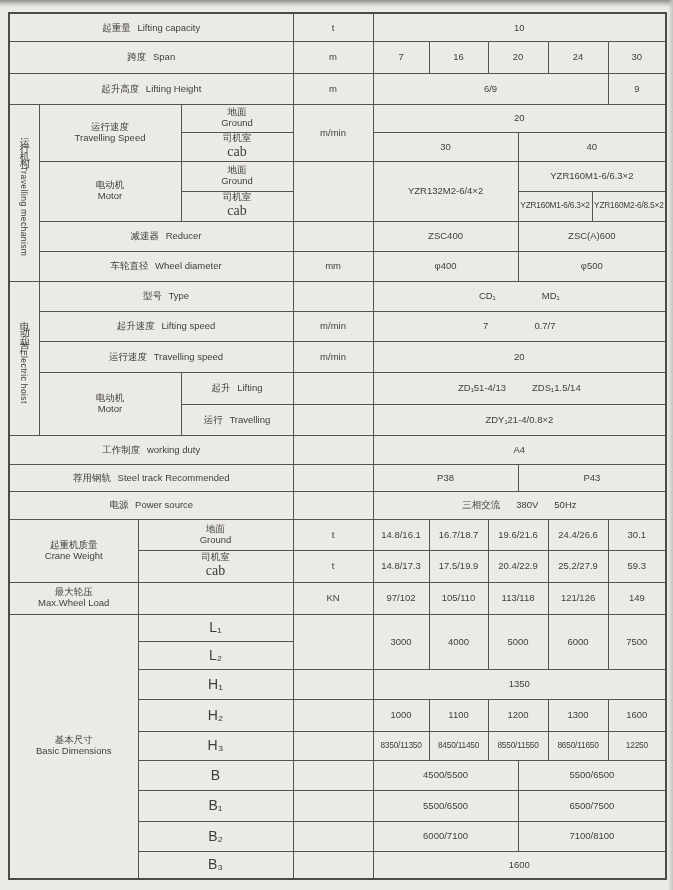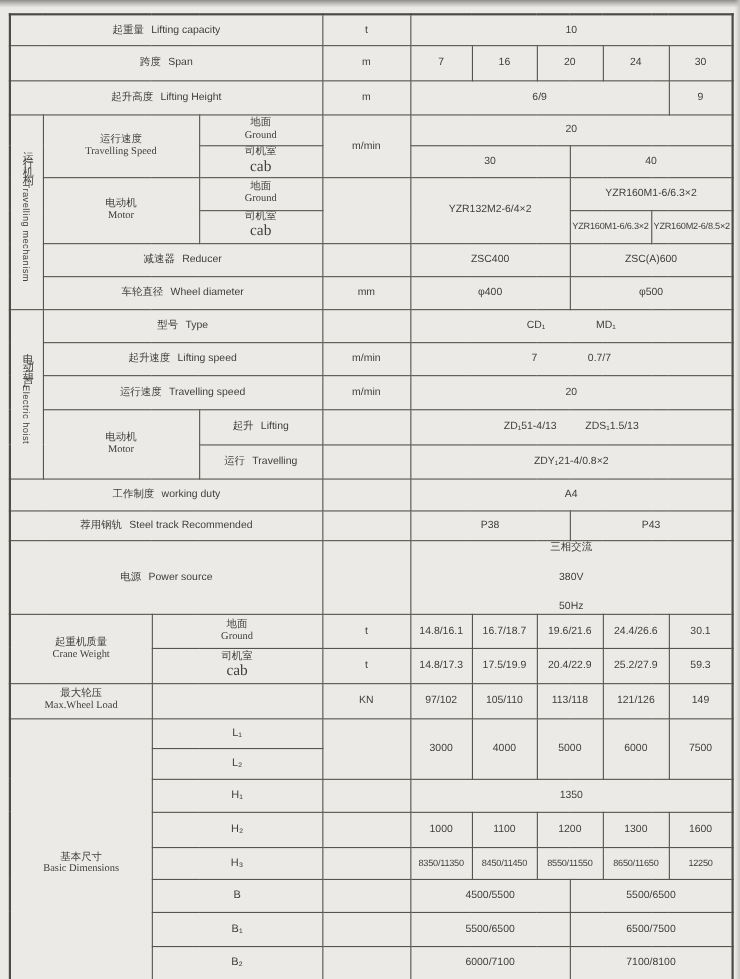--- a/index.html
+++ b/index.html
@@ -28,35 +28,35 @@
   }
   td{
     border:1px solid #55544e;
     text-align:center;
     vertical-align:middle;
     font-size:9.5px;
     padding:0 1px;
     overflow:hidden;
     line-height:1.2;
   }
-  .stack span{display:block;line-height:1.15;font-family:Liberation Serif, serif;}
+  .stack span{display:block;line-height:1.15;}
   .inline-lbl span{display:inline;}
   .inline-lbl span + span{margin-left:4px;}
   .cab-txt{font-family:"Liberation Serif", serif;font-size:14px;line-height:1;display:block;}
   .pair{display:flex;justify-content:center;align-items:center;}
   .gap-sm{gap:46px;}
   .gap-lg{gap:26px;}
-  .gap-pw{gap:16px;flex-direction:column;}
+  .gap-pw{gap:16px;}
   .strip-inner{
     display:flex;flex-direction:column;align-items:center;justify-content:center;gap:9px;height:100%;
   }
   .vcn{writing-mode:vertical-rl;letter-spacing:7px;font-size:10px;}
   .ven{writing-mode:vertical-rl;font-size:8.5px;letter-spacing:0.4px;}
   .small{font-size:8.3px;letter-spacing:-0.2px;}
-  .dimlbl{font-size:10px;margin-top:25px;}
+  .dimlbl{font-size:14px;margin-top:25px;}
 </style>
 </head>
 <body>
 
 <div class="scan-edge-top"></div>
 <div class="scan-edge-right"></div>
 
 <table class="spec">
   <colgroup>
     <col style="width:30px">
@@ -226,21 +226,21 @@
       <span>Motor</span>
     </td>
     <td class="inline-lbl">
       <span>起升</span>
       <span>Lifting</span>
     </td>
     <td></td>
     <td colspan="7">
       <div class="pair gap-lg">
         <span>ZD₁51-4/13</span>
-        <span>ZDS₁1.5/13</span>
+        <span>ZDS₁1.5/14</span>
       </div>
     </td>
   </tr>
 
   <tr style="height:31px">
     <td class="inline-lbl">
       <span>运行</span>
       <span>Travelling</span>
     </td>
     <td></td>

